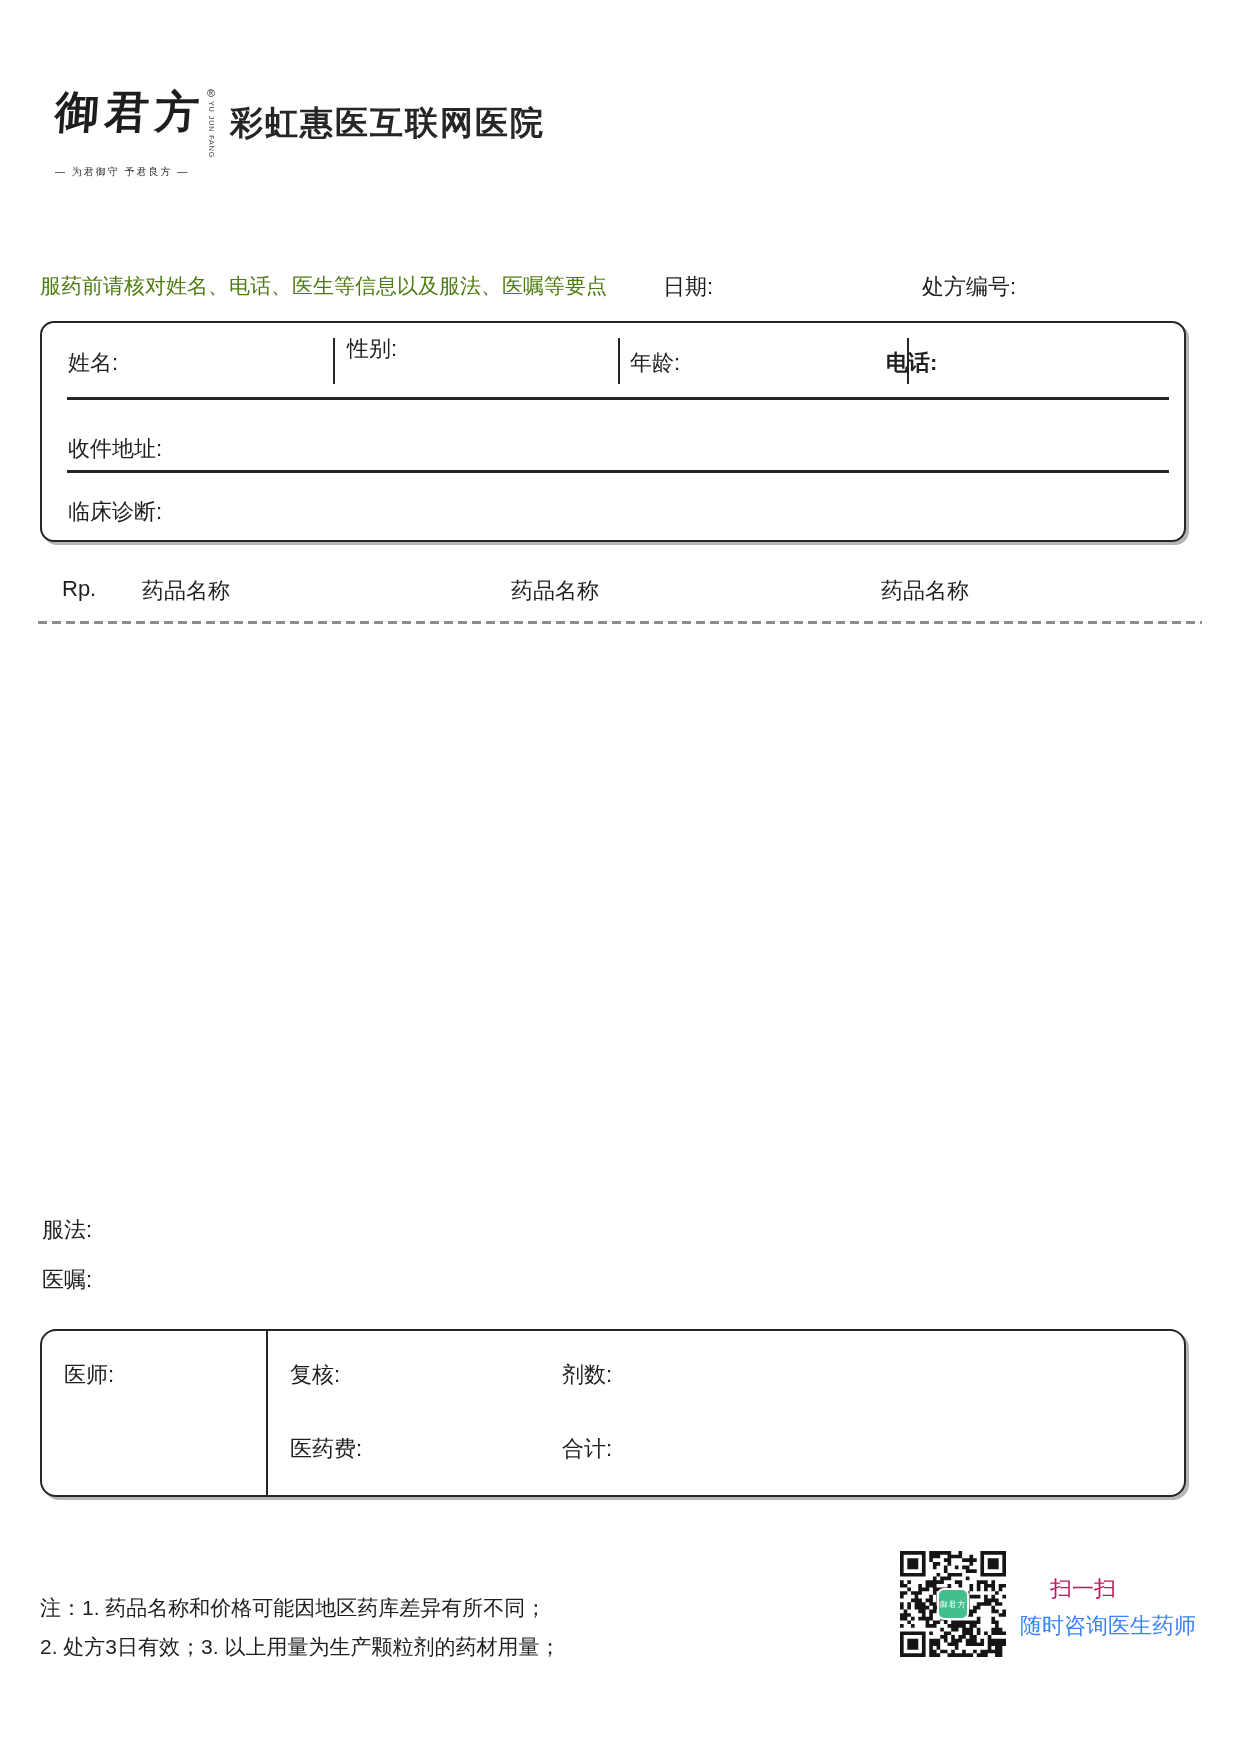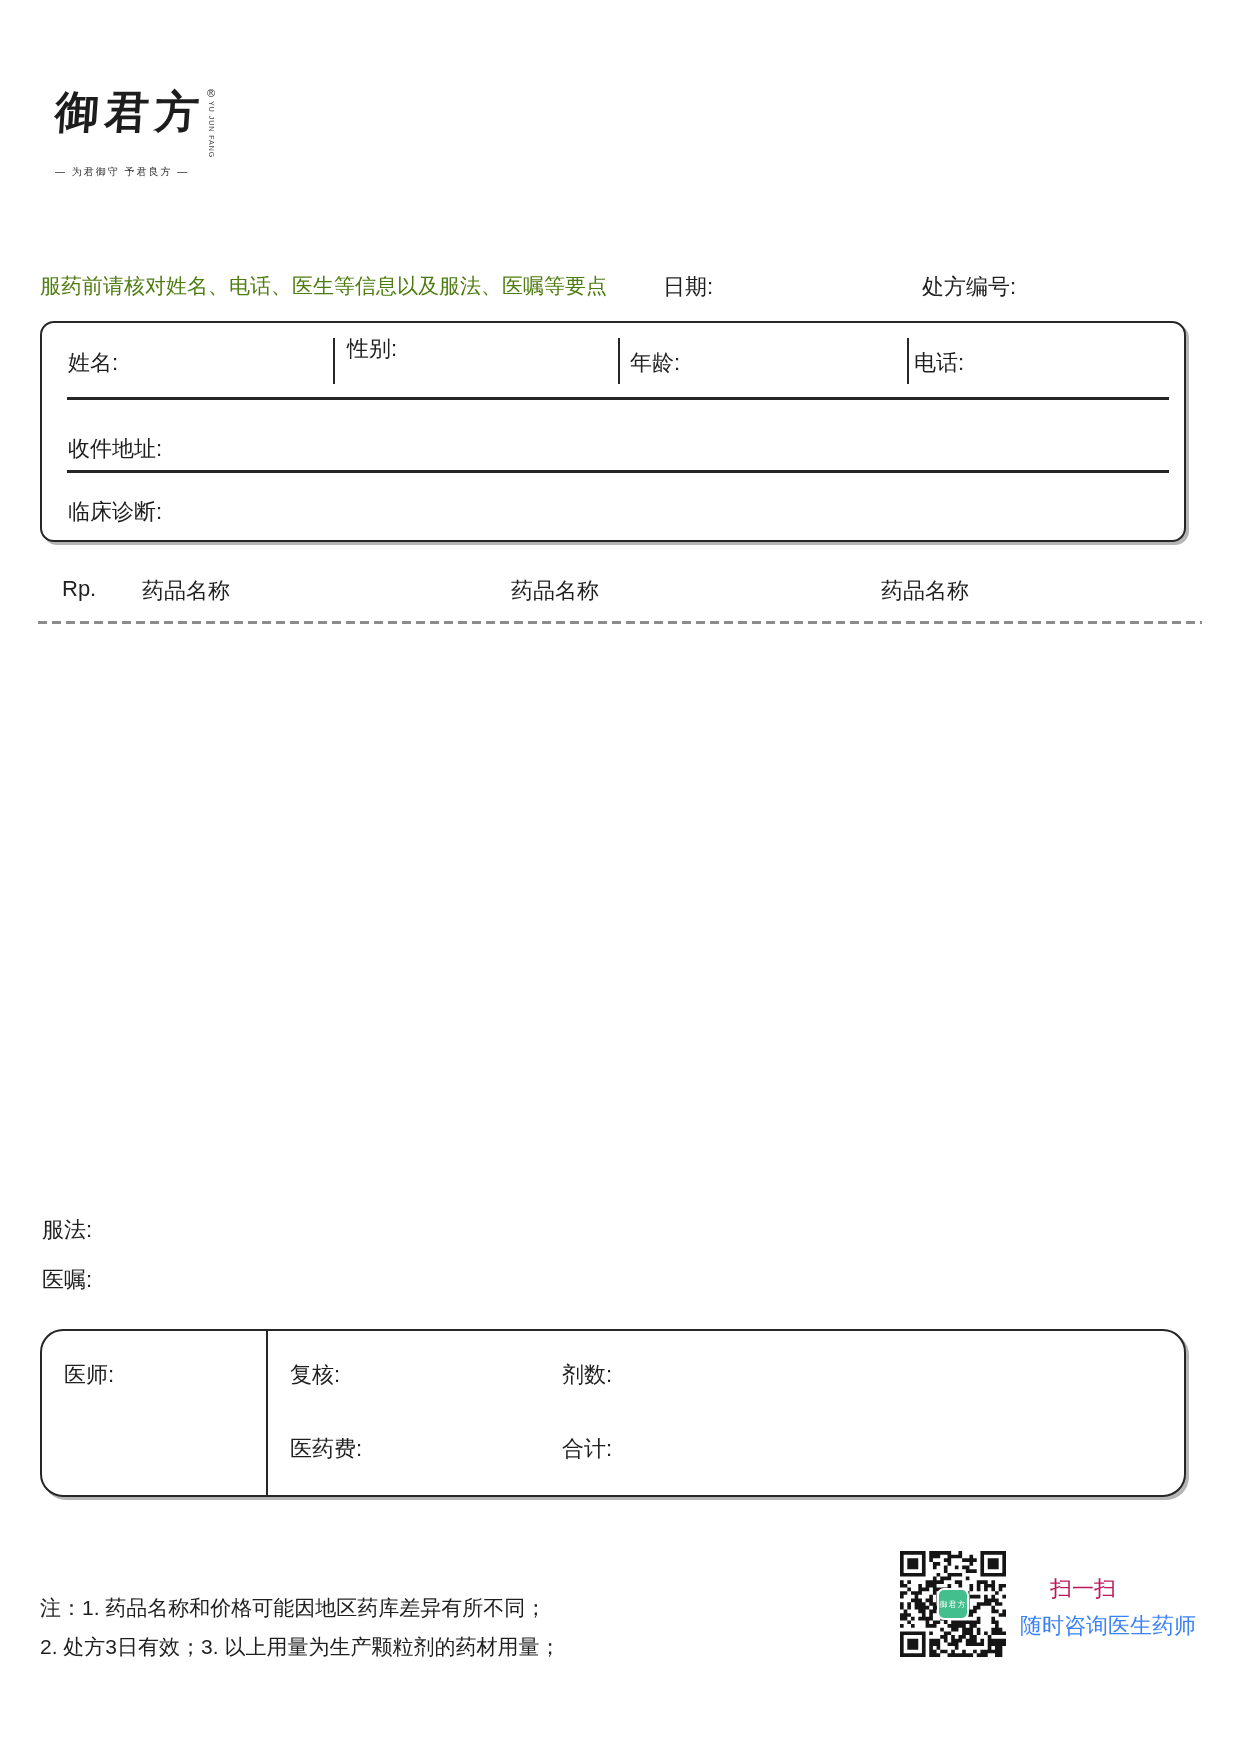--- a/index.html
+++ b/index.html
@@ -46,21 +46,21 @@
   .dashed-line{
     left:38px;top:621px;width:1164px;height:3px;
     background:repeating-linear-gradient(90deg,#8c8c8c 0 9px,transparent 9px 14px);
   }
   
   .usage-label{left:42px;top:1215px;font-size:22px;}
   .advice-label{left:42px;top:1265px;font-size:22px;}
   
   .signoff-box{
     left:40px;top:1329px;width:1142px;height:164px;
-    border:2px solid #262626;border-radius:23px;box-shadow:3px 3px 0 rgba(90,90,90,.45);
+    border:2px solid #262626;border-radius:16px;box-shadow:3px 3px 0 rgba(90,90,90,.45);
     background:#fff;
   }
   .so-divider{position:absolute;left:224px;top:0;bottom:0;width:2px;background:#262626;}
   
   .wh-line{left:40px;top:1555px;font-size:21px;}
   .note-line-1{left:40px;top:1594px;font-size:21px;}
   .note-line-2{left:40px;top:1633px;font-size:21px;}
   .qr-wrap{left:900px;top:1551px;width:106px;height:106px;}
   .qr-center{
     position:absolute;left:37px;top:37px;width:32px;height:32px;border-radius:7px;
@@ -79,30 +79,31 @@
   <div class="abs brand">
     <div class="brand-row">
       <div class="brand-logo">御君方</div>
       <div class="brand-side">
         <span class="brand-reg">®</span>
         <span class="brand-vert">YU JUN FANG</span>
       </div>
     </div>
     <div class="brand-tagline">— 为君御守 予君良方 —</div>
   </div>
+  <div class="abs hospital-title">彩虹惠医互联网医院</div>
 
   <div class="abs notice">服药前请核对姓名、电话、医生等信息以及服法、医嘱等要点</div>
   <div class="abs date-label">日期:</div>
   <div class="abs rx-no-label">处方编号:</div>
 
   <div class="abs patient-box">
     <span class="pb-label" style="left:26px;top:25px;">姓名:</span>
     <span class="pb-label" style="left:305px;top:11px;">性别:</span>
     <span class="pb-label" style="left:588px;top:25px;">年龄:</span>
-    <span class="pb-label" style="left:872px;top:25px;">电话:</span>
+    <span class="pb-label" style="left:844px;top:25px;font-weight:bold;">电话:</span>
     <span class="vdiv" style="left:291px;top:15px;height:46px;"></span>
     <span class="vdiv" style="left:576px;top:15px;height:46px;"></span>
     <span class="vdiv" style="left:865px;top:15px;height:46px;"></span>
     <span class="hline" style="top:74px;"></span>
     <span class="pb-label" style="left:26px;top:111px;">收件地址:</span>
     <span class="hline" style="top:147px;"></span>
     <span class="pb-label" style="left:26px;top:174px;">临床诊断:</span>
   </div>
 
   <div class="abs rp-label">Rp.</div>

